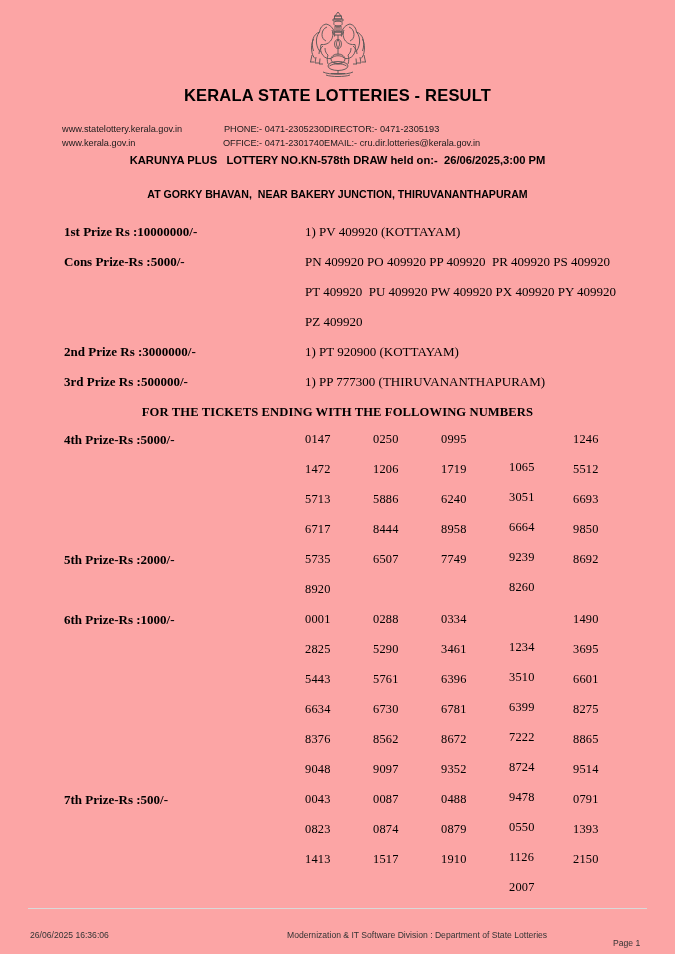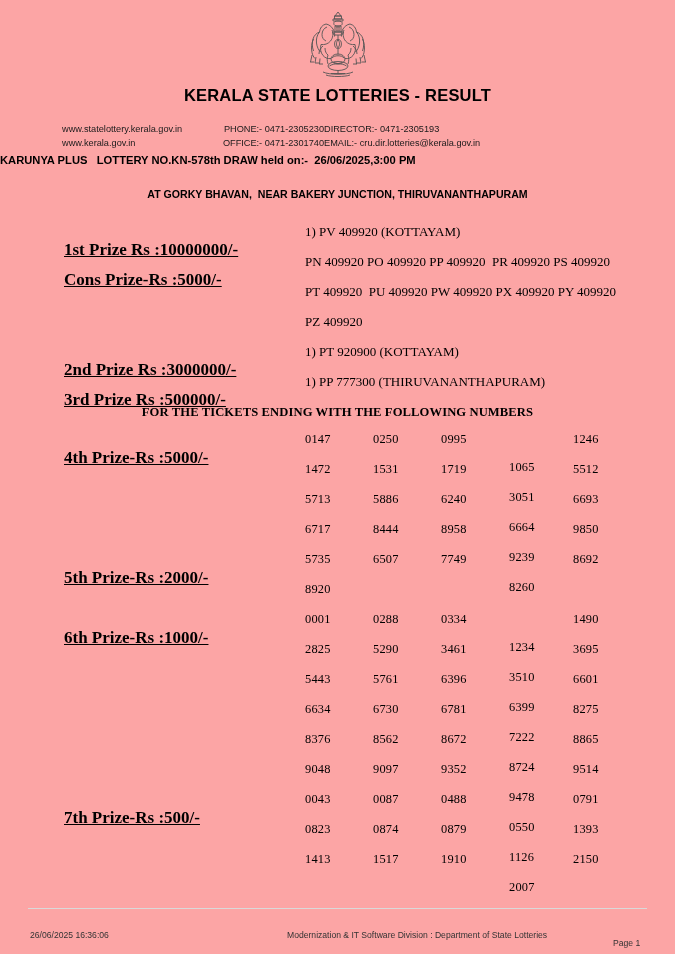--- a/index.html
+++ b/index.html
@@ -52,21 +52,21 @@
   .contact-row { display: flex; }
   .c-col1 { width: 152px; }
   .c-col2 { width: 110px; text-align: right; }
   .c-col3 { width: 230px; }
 
   .draw-line {
     position: absolute;
     left: 0;
     right: 0;
     top: 154px;
-    text-align: left;
+    text-align: center;
     font-family: "Liberation Sans", "DejaVu Sans", sans-serif;
     font-weight: bold;
     font-size: 11.2px;
     white-space: pre;
   }
 
   .venue-line {
     position: absolute;
     left: 0;
     right: 0;
@@ -80,25 +80,24 @@
 
   
   .prize-block { position: absolute; left: 0; right: 0; }
   .prize-row {
     position: relative;
     height: 30px;
   }
   .prize-label {
     position: absolute;
     left: 64px;
-    top: 16px;
-    font-weight: bold;
-    font-size: 17px;
+    top: 0;
+    font-weight: bold;
+    font-size: 13px;
     white-space: pre;
-    text-decoration: underline;
   }
   .prize-value {
     position: absolute;
     left: 305px;
     top: 0;
     font-size: 13px;
     white-space: pre;
   }
 
   .section-heading {
@@ -266,21 +265,21 @@
       <div class="num-row">
         <div class="prize-label">4th Prize-Rs :5000/-</div>
         <div class="num-cell nc0">0147</div>
         <div class="num-cell nc1">0250</div>
         <div class="num-cell nc2">0995</div>
         <div class="num-cell nc3">1065</div>
         <div class="num-cell nc4">1246</div>
       </div>
       <div class="num-row">
         <div class="num-cell nc0">1472</div>
-        <div class="num-cell nc1">1531</div>
+        <div class="num-cell nc1">1206</div>
         <div class="num-cell nc2">1719</div>
         <div class="num-cell nc3">3051</div>
         <div class="num-cell nc4">5512</div>
       </div>
       <div class="num-row">
         <div class="num-cell nc0">5713</div>
         <div class="num-cell nc1">5886</div>
         <div class="num-cell nc2">6240</div>
         <div class="num-cell nc3">6664</div>
         <div class="num-cell nc4">6693</div>

